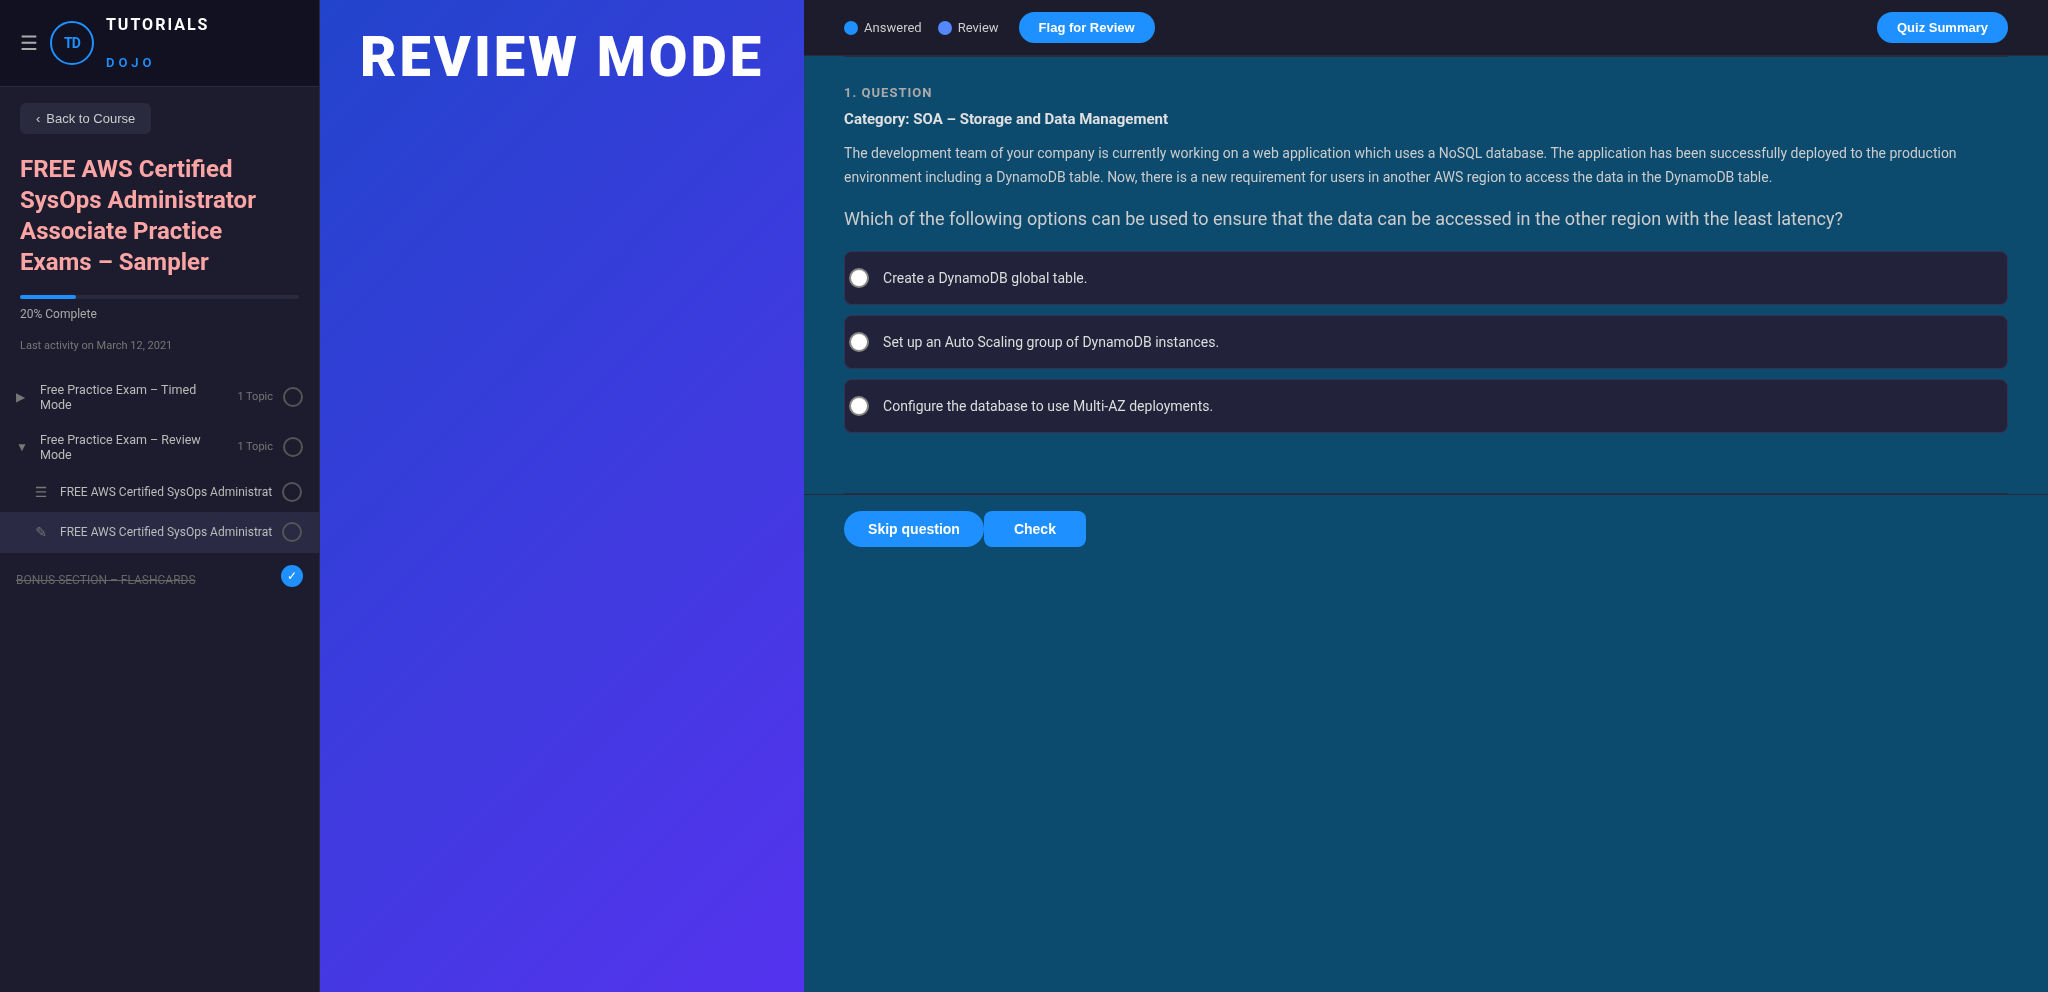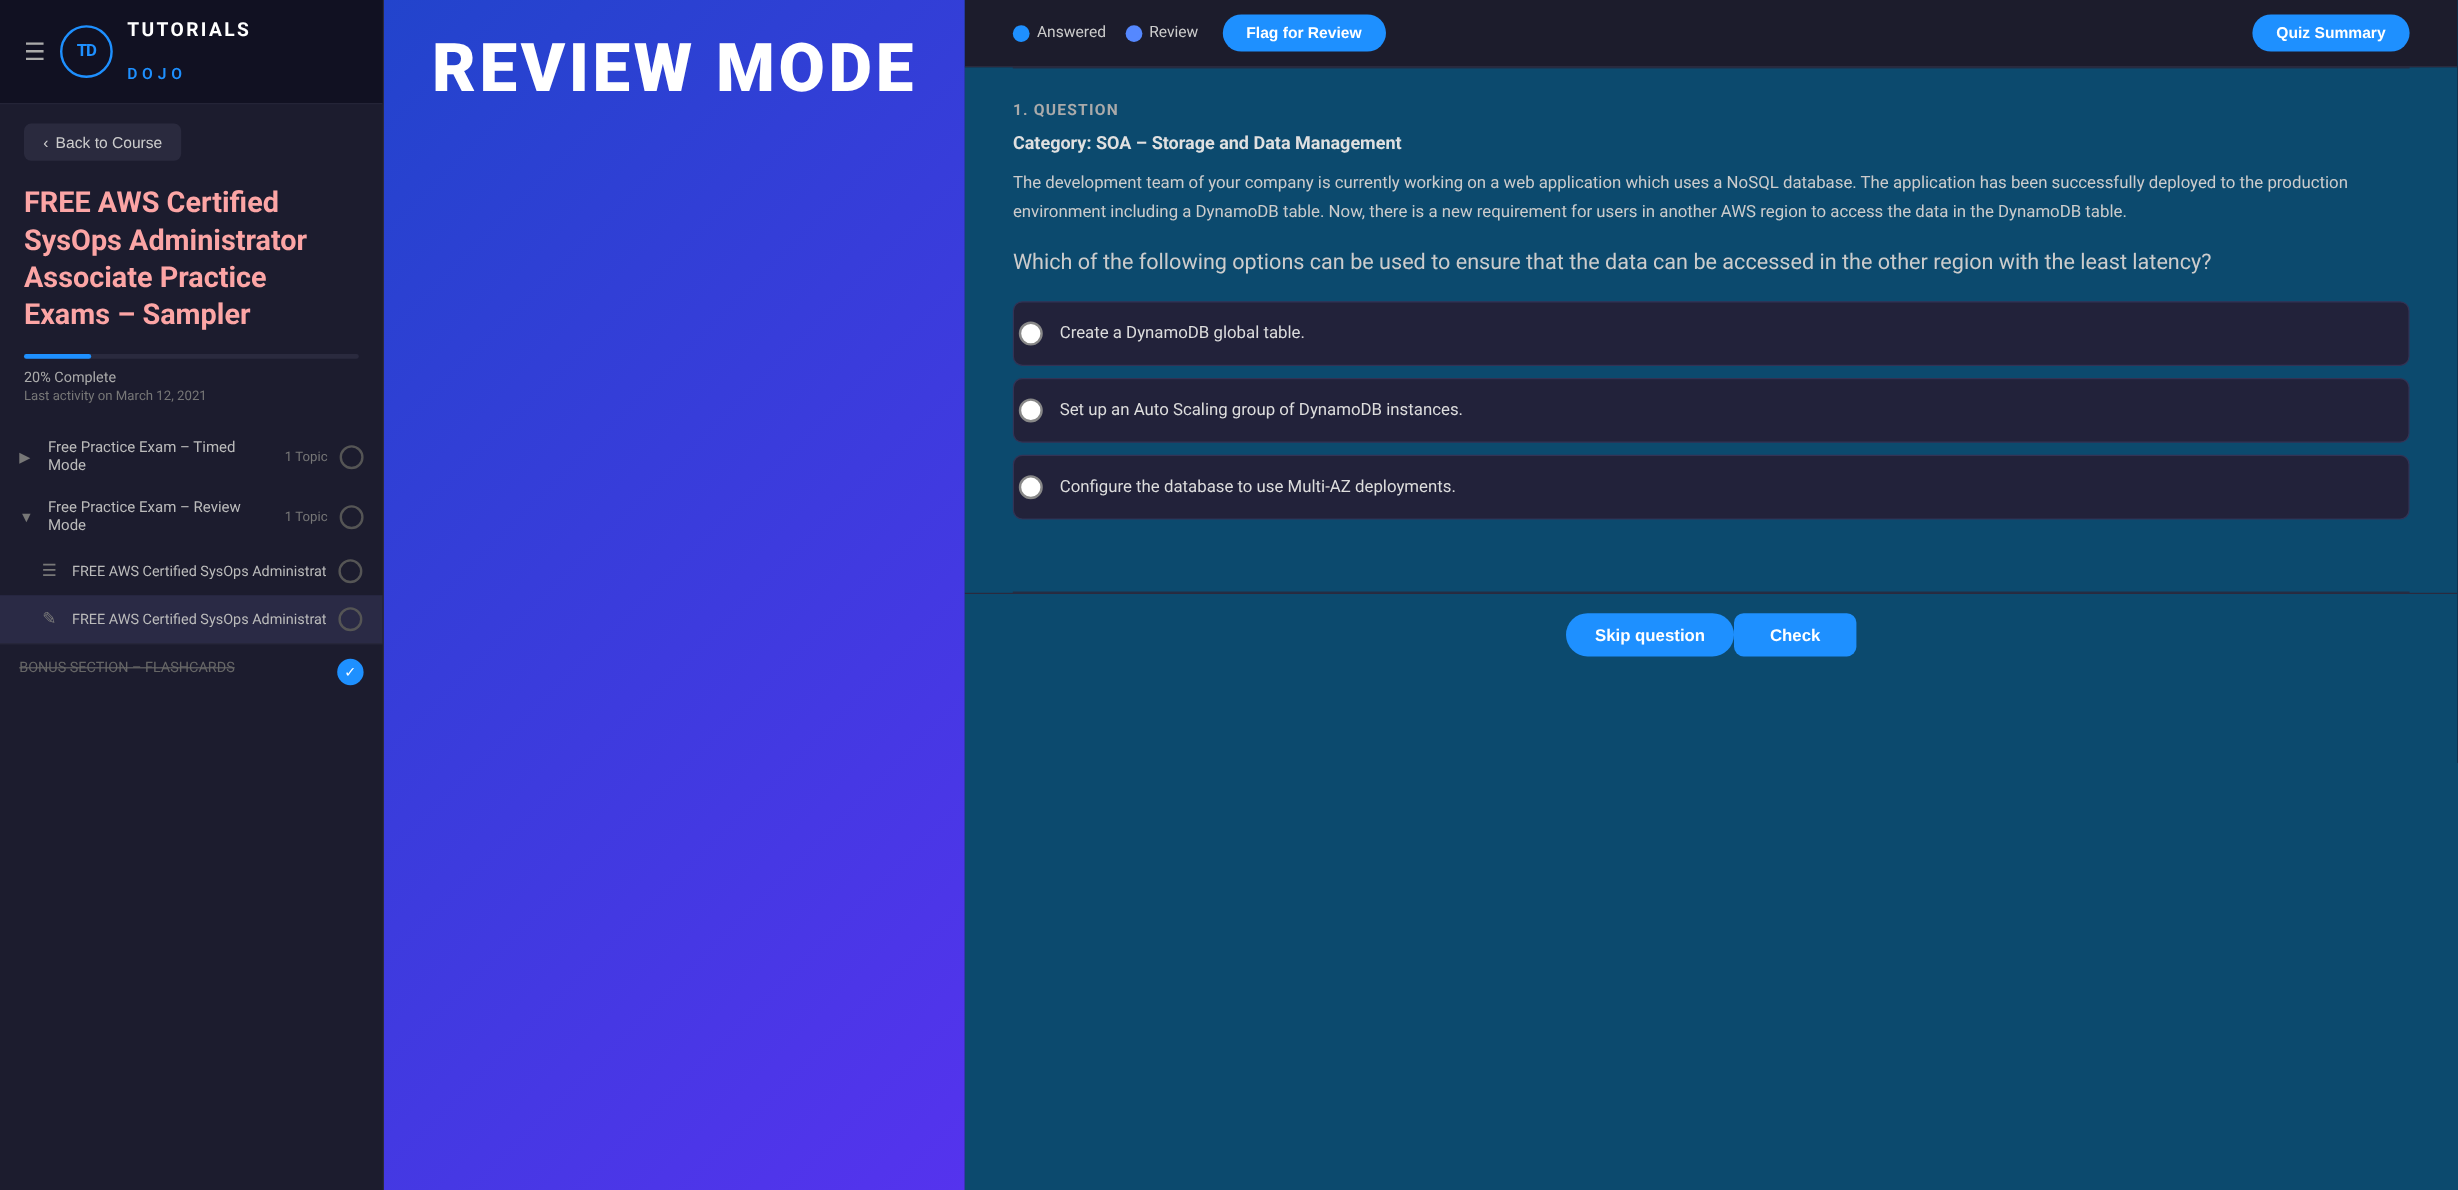--- a/index.html
+++ b/index.html
@@ -113,21 +113,21 @@
     .progress-bar-fill {
       background: #1e90ff;
       height: 4px;
       border-radius: 2px;
       width: 20%;
     }
 
     .progress-text {
       font-size: 12px;
       color: #aaa;
-      margin-bottom: 2px;
+      margin-bottom: 18px;
     }
 
     .last-activity {
       font-size: 11px;
       color: #777;
     }
 
     .sidebar-nav {
       flex: 1;
       padding: 4px 0;
@@ -188,21 +188,21 @@
       height: 18px;
       color: #777;
       font-size: 14px;
       display: flex;
       align-items: center;
       justify-content: center;
     }
 
     .bonus-section {
       display: flex;
-      align-items: flex-start;
+      align-items: flex-end;
       padding: 12px 16px;
       gap: 10px;
       cursor: pointer;
       border-top: 1px solid #2a2a3e;
     }
 
     .bonus-label {
       flex: 1;
       font-size: 12px;
       color: #666;
@@ -365,21 +365,21 @@
 
     .option-text {
       font-size: 14px;
       color: #ddd;
     }
 
     .quiz-footer {
       padding: 16px 40px;
       display: flex;
       align-items: center;
-      justify-content: center;
+      justify-content: flex-start;
       border-top: 1px solid #2a2a3e;
     }
 
     .skip-btn {
       background: #1e90ff;
       border: none;
       color: #fff;
       padding: 10px 24px;
       border-radius: 20px;
       cursor: pointer;

